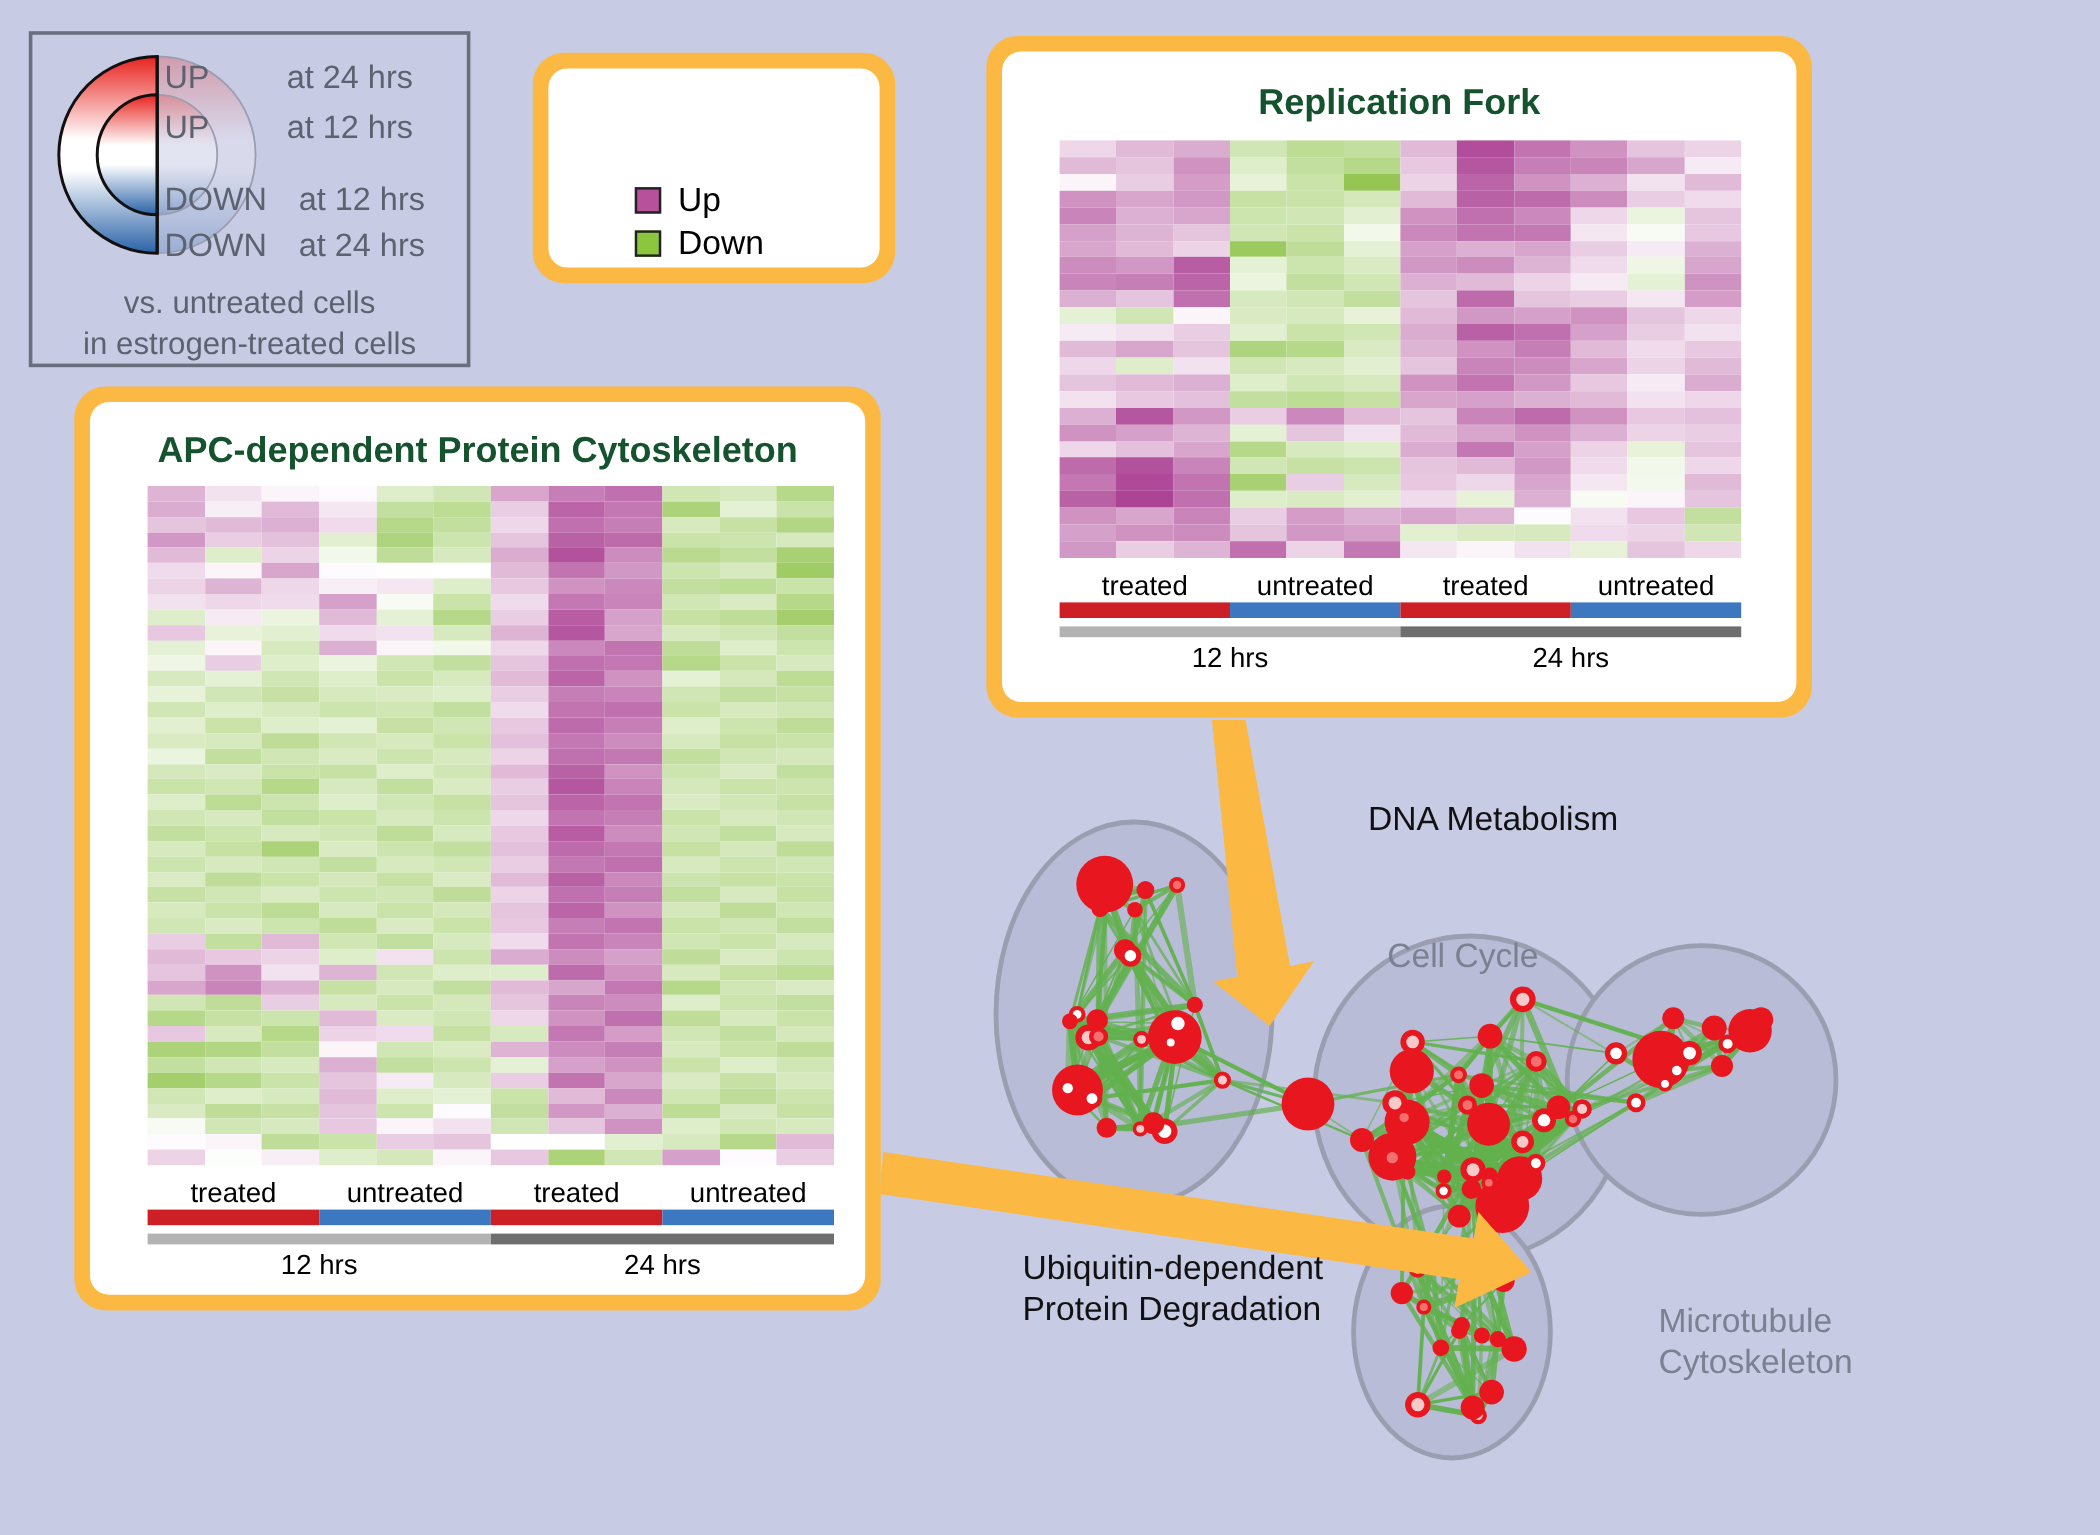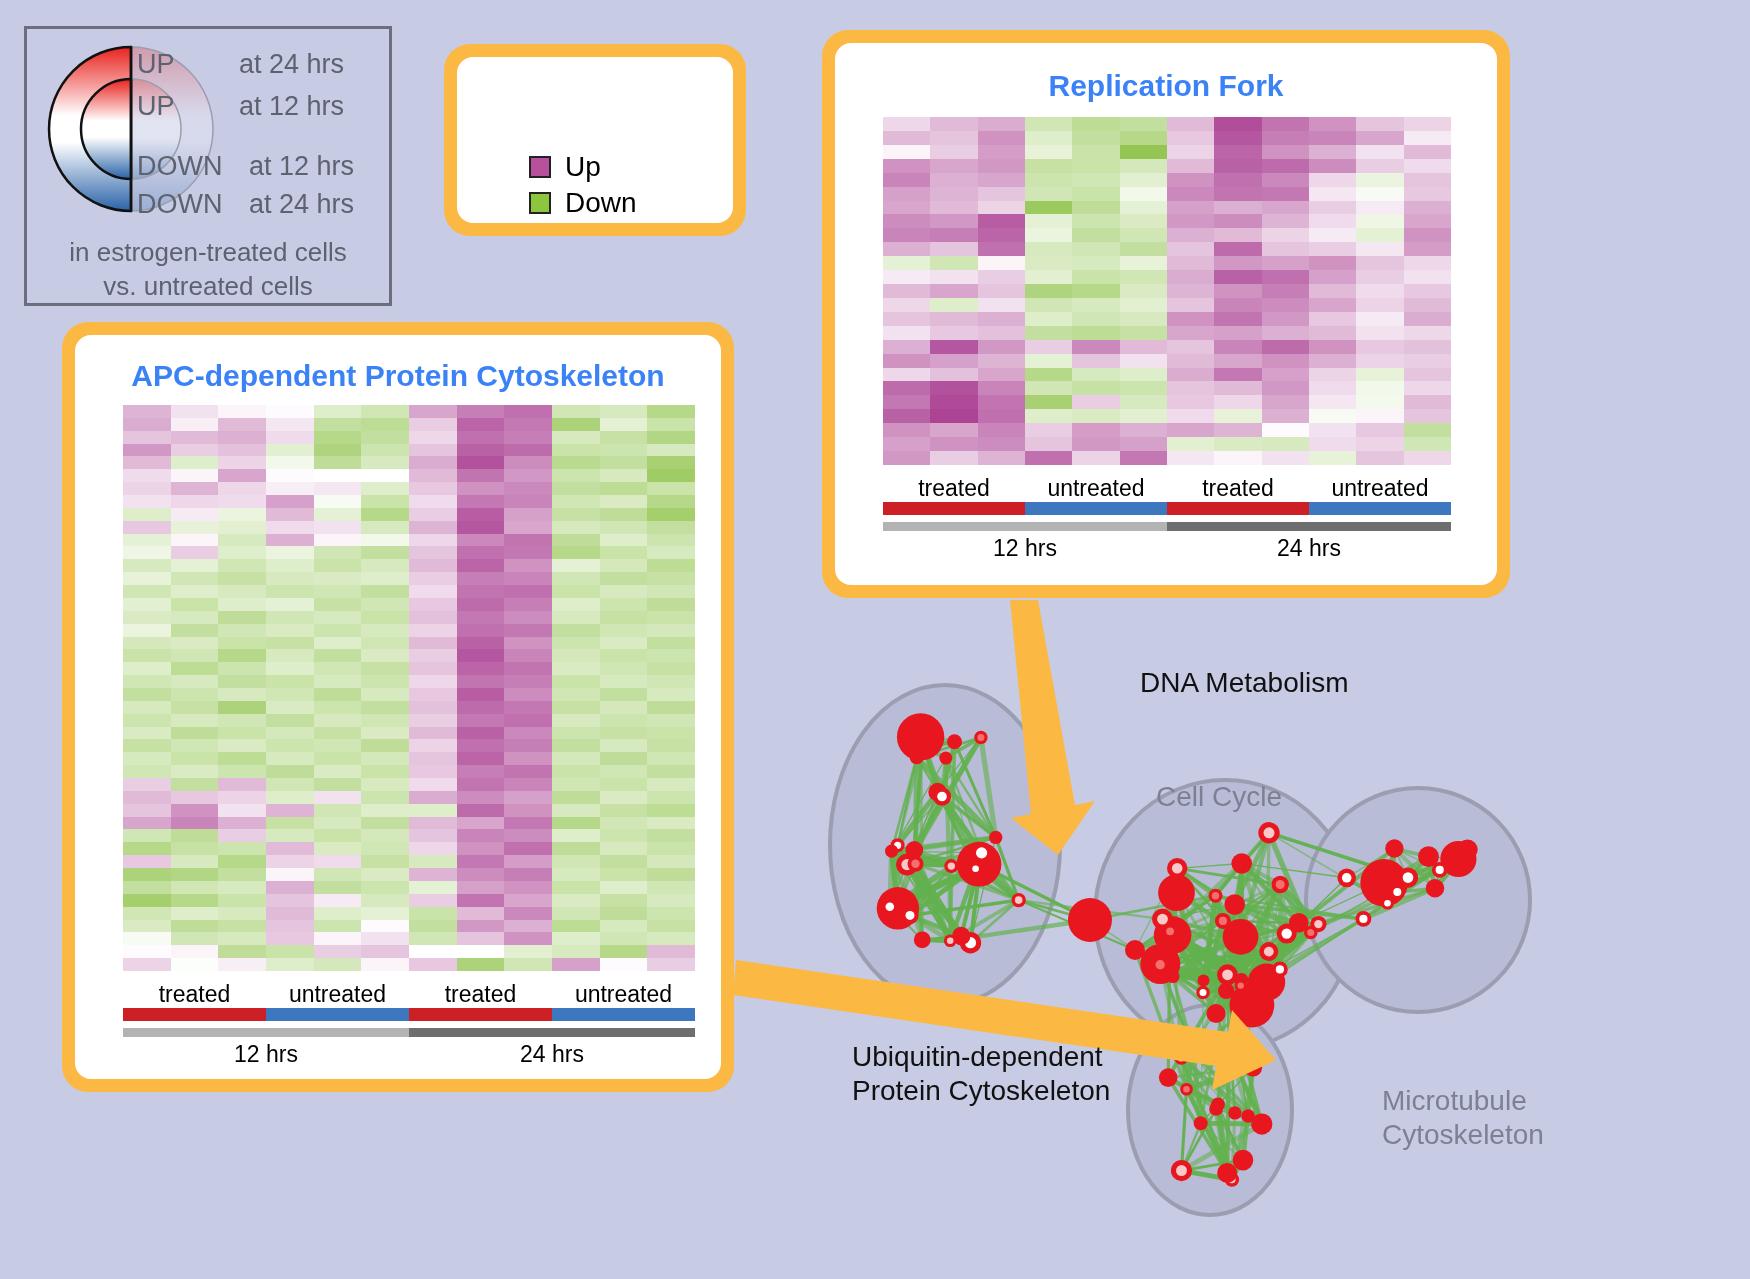--- a/index.html
+++ b/index.html
@@ -82,21 +82,21 @@
   }
   .legend-text { font-size: 28px; color: #000; line-height: 28px; }
 
   
   #rf-panel  { left: 822px;  top: 30px;  width: 688px;  height: 568px; }
   #apc-panel { left: 62px;   top: 322px; width: 672px;  height: 770px; }
 
   .panel-title {
     position: absolute; left: 0; right: 0;
     text-align: center;
-    font-size: 30px; font-weight: bold; color: #3b82f6;
+    font-size: 30px; font-weight: bold; color: #14532d;
   }
   #rf-title  { top: 26px; }
   #apc-title { top: 24px; }
 
   .heatmap { position: absolute; display: grid; }
   .hm-cell { width: 100%; height: 100%; }
 
   #rf-heatmap  { left: 48px; top: 74px;  width: 568px; height: 348px; }
   #apc-heatmap { left: 48px; top: 70px;  width: 572px; height: 566px; }
 
@@ -159,22 +159,22 @@
     <span class="cw-label" style="left:110px; top:62px;">UP</span>
     <span class="cw-label" style="left:212px; top:62px;">at 12 hrs</span>
 
     <span class="cw-label" style="left:110px; top:122px;">DOWN</span>
     <span class="cw-label" style="left:222px; top:122px;">at 12 hrs</span>
 
     <span class="cw-label" style="left:110px; top:160px;">DOWN</span>
     <span class="cw-label" style="left:222px; top:160px;">at 24 hrs</span>
 
     <div id="cw-caption">
+      <div>vs. untreated cells</div>
       <div>in estrogen-treated cells</div>
-      <div>vs. untreated cells</div>
     </div>
   </div>
 
   <div class="panel" id="legend-panel">
     <div class="panel-inner">
       <div id="legend-title">
       </div>
       <div class="legend-row" id="legend-row-up">
         <span class="legend-swatch" id="sw-up" style="background: rgb(184, 81, 156);"></span>
         <span class="legend-text">Up</span>
@@ -1681,16 +1681,16 @@
   </svg>
 
   <div class="net-label" id="lbl-dna">DNA Metabolism</div>
   <div class="net-label" id="lbl-cc">Cell Cycle</div>
   <div class="net-label" id="lbl-mt">
     <div>Microtubule</div>
     <div>Cytoskeleton</div>
   </div>
   <div class="net-label" id="lbl-ubq">
     <div>Ubiquitin-dependent</div>
-    <div>Protein Cytoskeleton</div>
+    <div>Protein Degradation</div>
   </div>
 
 </div>
 
 </body></html>

